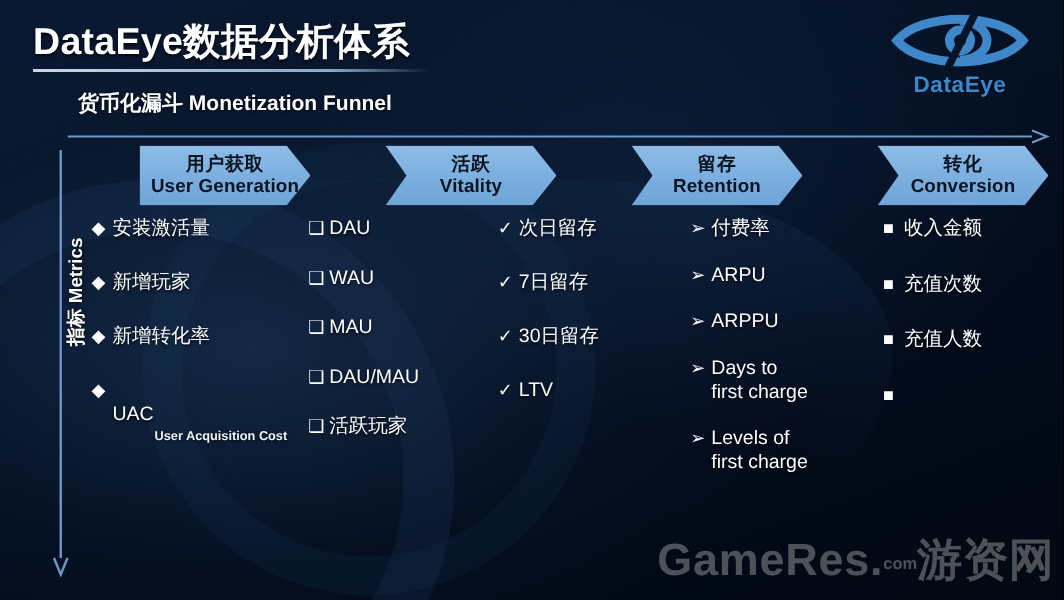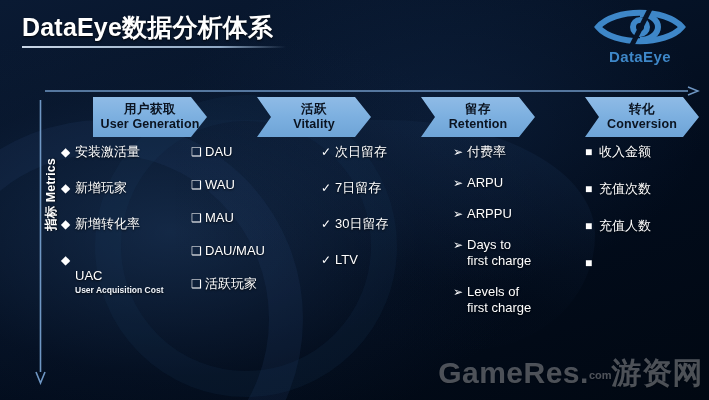--- a/index.html
+++ b/index.html
@@ -186,20 +186,21 @@
     white-space: pre-line;
   }
   .item .sub {
     display: block;
     font-size: 8.5px;
     line-height: 11px;
     font-weight: bold;
     color: #f0f4fa;
     margin-top: 1px;
     white-space: nowrap;
+    margin-left: 28px;
   }
 
   
   .col.c1 .item { margin-bottom: 20px; }
   .col.c2 .item { margin-bottom: 17px; }
   .col.c3 .item { margin-bottom: 20px; }
   .col.c4 .item { margin-bottom: 15px; }
   .col.c5 .item { margin-bottom: 21px; }
 
   
@@ -252,20 +253,21 @@
   <div class="logo">
     <svg class="logo-mark" width="96" height="46" viewBox="0 0 96 46">
       <path d="M6 23 C22 4, 74 4, 90 23 C74 42, 22 42, 6 23 Z" fill="none" stroke="#3e87c8" stroke-width="6"></path>
       <path d="M48 10 C58 10, 66 16, 66 23 C66 30, 58 36, 48 36" fill="none" stroke="#3e87c8" stroke-width="6"></path>
       <circle cx="48" cy="23" r="7" fill="none" stroke="#3e87c8" stroke-width="6"></circle>
       <path d="M58 5 L40 41" stroke="#071428" stroke-width="5" fill="none"></path>
     </svg>
     <span class="logo-text">DataEye</span>
   </div>
 
+  <div class="subtitle">货币化漏斗 Monetization Funnel</div>
 
   <svg class="h-arrow" viewBox="0 0 655 10" preserveAspectRatio="none">
     <line x1="0" y1="5" x2="643" y2="5" stroke="#6f97c4" stroke-width="1.4"></line>
     <path d="M643 1 L653 5 L643 9" fill="none" stroke="#6f97c4" stroke-width="1.4"></path>
   </svg>
 
   <svg class="v-arrow" viewBox="0 0 11 285" preserveAspectRatio="none">
     <line x1="5.5" y1="0" x2="5.5" y2="272" stroke="#6f97c4" stroke-width="1.6"></line>
     <path d="M1 272 L5.5 283 L10 272" fill="none" stroke="#6f97c4" stroke-width="1.6"></path>
   </svg>

